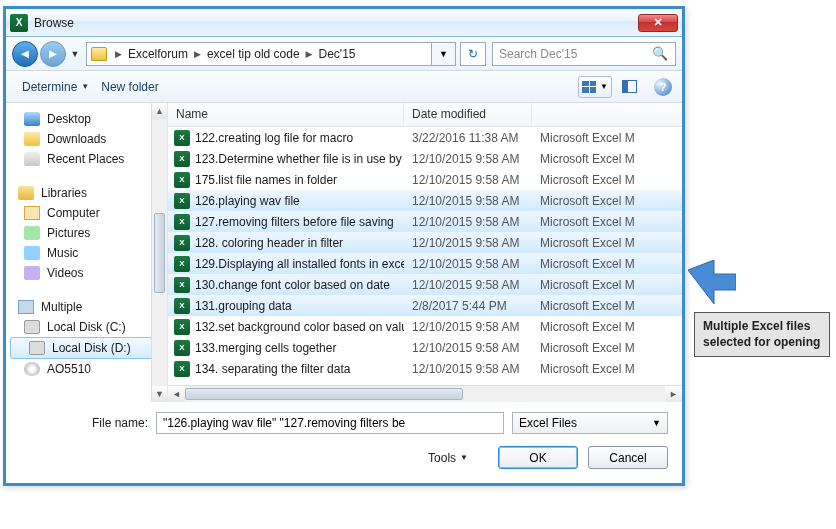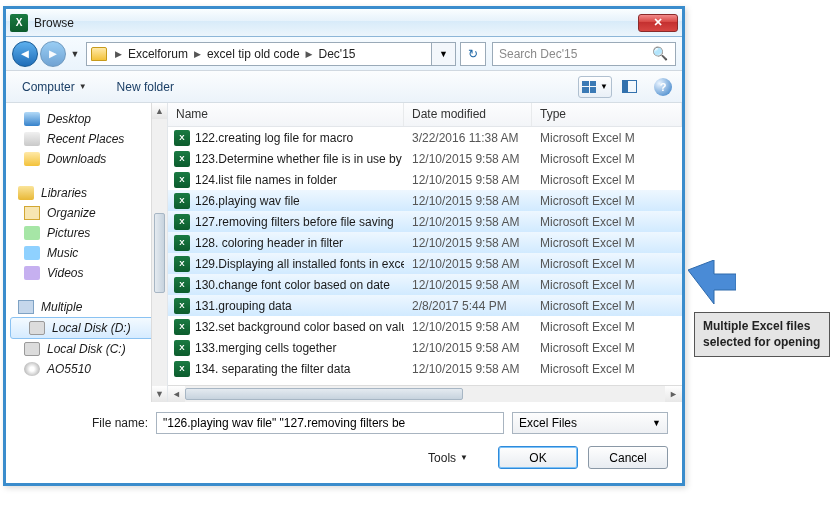--- a/index.html
+++ b/index.html
@@ -62,21 +62,21 @@
   .viewbtn{width:34px;height:22px;border:1px solid transparent;display:flex;align-items:center;justify-content:center;}
   .viewbtn.views{border-color:#b0c0d0;border-radius:3px;background:linear-gradient(#fefefe,#e9f0f7);}
   .viewicon{width:14px;height:12px;display:grid;grid-template-columns:1fr 1fr;grid-template-rows:1fr 1fr;gap:1px;}
   .viewicon div{background:#3b7ab5;}
   .prev-ico{width:15px;height:13px;border:1px solid #3371ad;position:relative;}
   .prev-ico::after{content:"";position:absolute;left:0;right:55%;top:0;bottom:0;background:#3371ad;}
   .help{width:18px;height:18px;border-radius:50%;background:radial-gradient(circle at 30% 30%,#eaf4ff,#2e79c4);color:#fff;font-size:11px;font-weight:bold;display:flex;align-items:center;justify-content:center;margin-left:8px;}
   .body{flex:1;display:flex;overflow:hidden;background:#fff;}
   .sidebar{width:162px;border-right:1px solid #e2e6ea;overflow:hidden;padding:6px 0;position:relative;}
   .sidebar .group{margin-bottom:14px;}
-  .sidebar .item{display:flex;align-items:center;gap:7px;padding:3px 4px 3px 18px;font-size:12px;color:#1a1a1a;white-space:nowrap;font-style:italic;}
+  .sidebar .item{display:flex;align-items:center;gap:7px;padding:3px 4px 3px 18px;font-size:12px;color:#1a1a1a;white-space:nowrap;}
   .sidebar .item.hdr{padding-left:12px;}
   .sidebar .item.sel{background:linear-gradient(#f3faff,#d5ebff);border:1px solid #8ac2f2;border-radius:3px;margin:0 4px;}
   .sidebar .ico{width:16px;height:14px;display:inline-block;}
   .ico-desktop{background:linear-gradient(#b2d9f7,#3682cb);border-radius:2px;}
   .ico-dl{background:linear-gradient(#ffe9a8,#f3c23a);border-radius:2px;}
   .ico-recent{background:linear-gradient(#f0f0f0,#c9c9c9);border-radius:2px;}
   .ico-lib{background:linear-gradient(#fae49a,#e8b836);border-radius:2px;}
   .ico-doc{background:#f7e6b2;border:1px solid #d2a733;}
   .ico-music{background:#8fd1ff;border-radius:2px;}
   .ico-pic{background:#a6e6a6;border-radius:2px;}
@@ -145,24 +145,24 @@
     <div class="bcdrop">▼</div>
     <div class="refresh">↻</div>
     <div class="searchbox">
       <span class="ph">Search Dec'15</span>
       <span class="sicon">🔍</span>
     </div>
   </div>
 
   <div class="toolbar">
     <div class="tbtn">
-      <span>Computer</span>
+      <span>Determine</span>
         <span class="dd">▼</span>
     </div>
-    <div class="tbtn" style="margin-left:18px;">
+    <div class="tbtn" style="">
       <span>New folder</span>
     </div>
     <div class="tspacer"></div>
     <div class="viewbtn views">
       <span class="viewicon">
           <div></div>
           <div></div>
           <div></div>
           <div></div>
         </span>
@@ -175,37 +175,37 @@
   </div>
 
   <div class="body">
     <div class="sidebar">
       <div class="group" id="sb-fav">
           <div class="item">
       <span class="ico ico-desktop"></span>
       <span>Desktop</span>
           </div>
           <div class="item">
+      <span class="ico ico-dl"></span>
+      <span>Downloads</span>
+          </div>
+          <div class="item">
       <span class="ico ico-recent"></span>
       <span>Recent Places</span>
-          </div>
-          <div class="item">
-      <span class="ico ico-dl"></span>
-      <span>Downloads</span>
           </div>
         </div>
       <div class="group">
         <div class="item hdr">
           <span class="ico ico-lib"></span>
           <span>Libraries</span>
         </div>
         <div id="sb-lib">
             <div class="item">
       <span class="ico ico-doc"></span>
-      <span>Organize</span>
+      <span>Computer</span>
             </div>
             <div class="item">
       <span class="ico ico-pic"></span>
       <span>Pictures</span>
             </div>
             <div class="item">
       <span class="ico ico-music"></span>
       <span>Music</span>
             </div>
             <div class="item">
@@ -213,46 +213,45 @@
       <span>Videos</span>
             </div>
           </div>
       </div>
       <div class="group">
         <div class="item hdr">
           <span class="ico ico-comp"></span>
           <span>Multiple</span>
         </div>
         <div id="sb-drv">
+            <div class="item ">
+      <span class="ico ico-disk"></span>
+      <span>Local Disk (C:)</span>
+            </div>
             <div class="item sel">
       <span class="ico ico-disk"></span>
       <span>Local Disk (D:)</span>
-            </div>
-            <div class="item ">
-      <span class="ico ico-disk"></span>
-      <span>Local Disk (C:)</span>
             </div>
             <div class="item ">
       <span class="ico ico-cd"></span>
       <span>AO5510</span>
             </div>
           </div>
       </div>
       <div class="sb-scroll">
         <div class="arr">▲</div>
         <div class="thumb"></div>
         <div class="arr" style="position:absolute;bottom:0;left:0;right:0;">▼</div>
       </div>
     </div>
 
     <div class="listpane">
       <div class="colheaders">
         <div class="col-name">Name</div>
         <div class="col-date">Date modified</div>
-        <div class="col-type">Type</div>
       </div>
       <div class="rows" id="rows">
           <div class="row ">
       <div class="c-name">
               <span class="xico">X</span>
               <span>122.creating log file for macro</span>
             </div>
       <div class="c-date">3/22/2016 11:38 AM</div>
       <div class="c-type">Microsoft Excel M</div>
     </div>
@@ -260,21 +259,21 @@
       <div class="c-name">
               <span class="xico">X</span>
               <span>123.Determine whether file is in use by ot...</span>
             </div>
       <div class="c-date">12/10/2015 9:58 AM</div>
       <div class="c-type">Microsoft Excel M</div>
     </div>
           <div class="row ">
       <div class="c-name">
               <span class="xico">X</span>
-              <span>124.list file names in folder</span>
+              <span>175.list file names in folder</span>
             </div>
       <div class="c-date">12/10/2015 9:58 AM</div>
       <div class="c-type">Microsoft Excel M</div>
     </div>
           <div class="row sel">
       <div class="c-name">
               <span class="xico">X</span>
               <span>126.playing wav file</span>
             </div>
       <div class="c-date">12/10/2015 9:58 AM</div>

